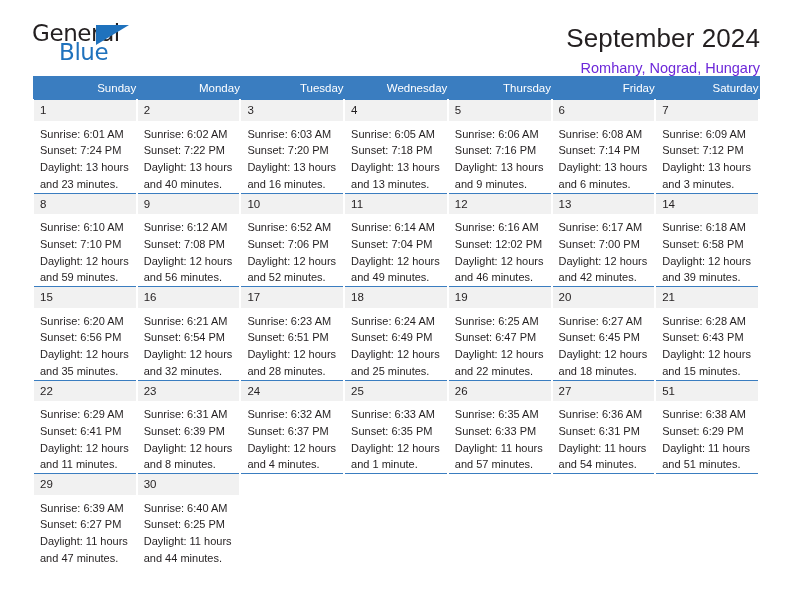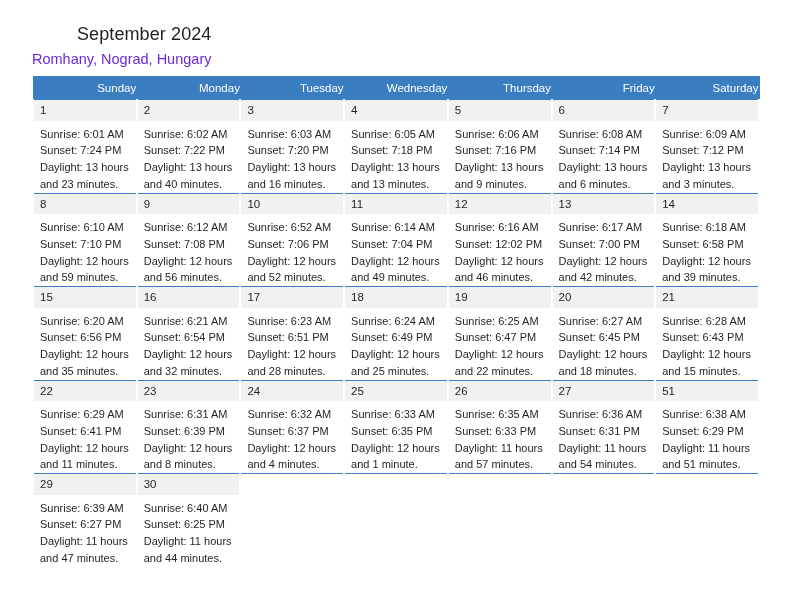--- a/index.html
+++ b/index.html
@@ -64,21 +64,21 @@
     height: 0;
     border-left: 33px solid #1f72bd;
     border-bottom: 20px solid transparent;
   }
 
   .titles {
     text-align: right;
     padding-top: 2px;
   }
   .title-main {
-    font-size: 18px;
+    font-size: 26px;
     font-weight: normal;
     color: #231f20;
     line-height: 1.15;
     letter-spacing: 0.1px;
   }
   .title-sub {
     font-size: 14.5px;
     color: #6d28d9;
     margin-top: 7px;
     line-height: 1.1;
@@ -129,20 +129,25 @@
   }
   .day-info div { white-space: nowrap; }
 </style>
 </head>
 <body>
 
 <div class="page">
 
   <div class="top">
 
+    <div class="brand">
+      <span class="brand-general">General</span>
+      <span class="brand-triangle"></span>
+      <span class="brand-blue">Blue</span>
+    </div>
 
     <div class="titles">
       <div class="title-main">September 2024</div>
       <div class="title-sub">Romhany, Nograd, Hungary</div>
     </div>
 
   </div>
 
   <table class="calendar">
     <thead>

